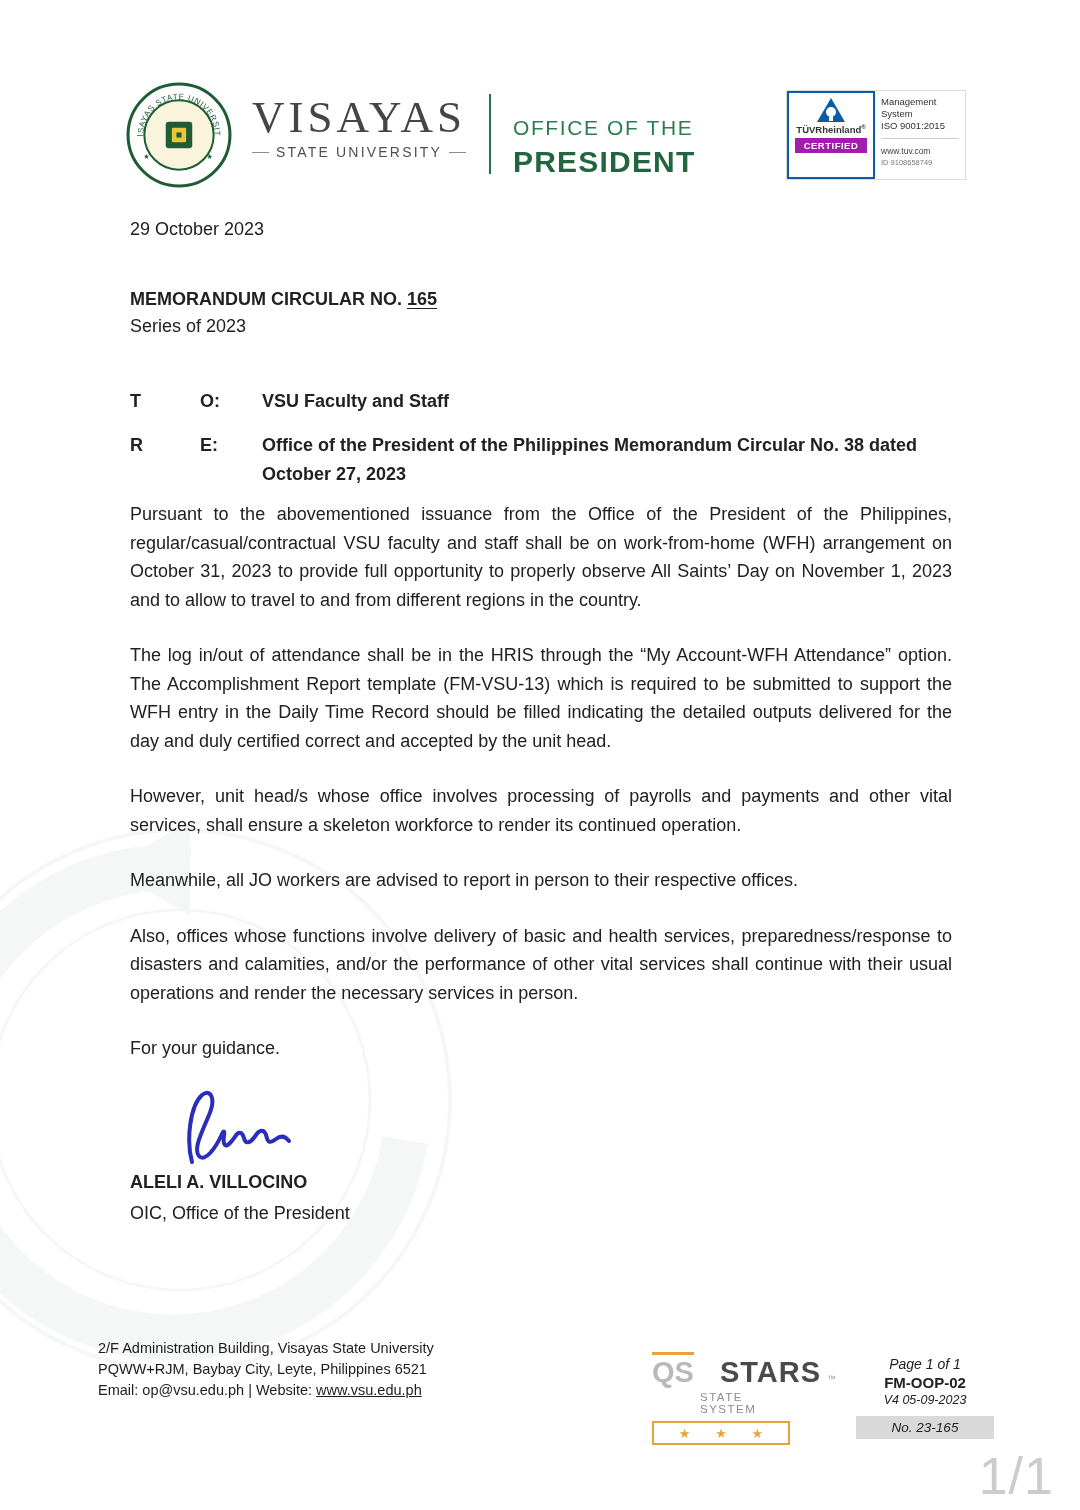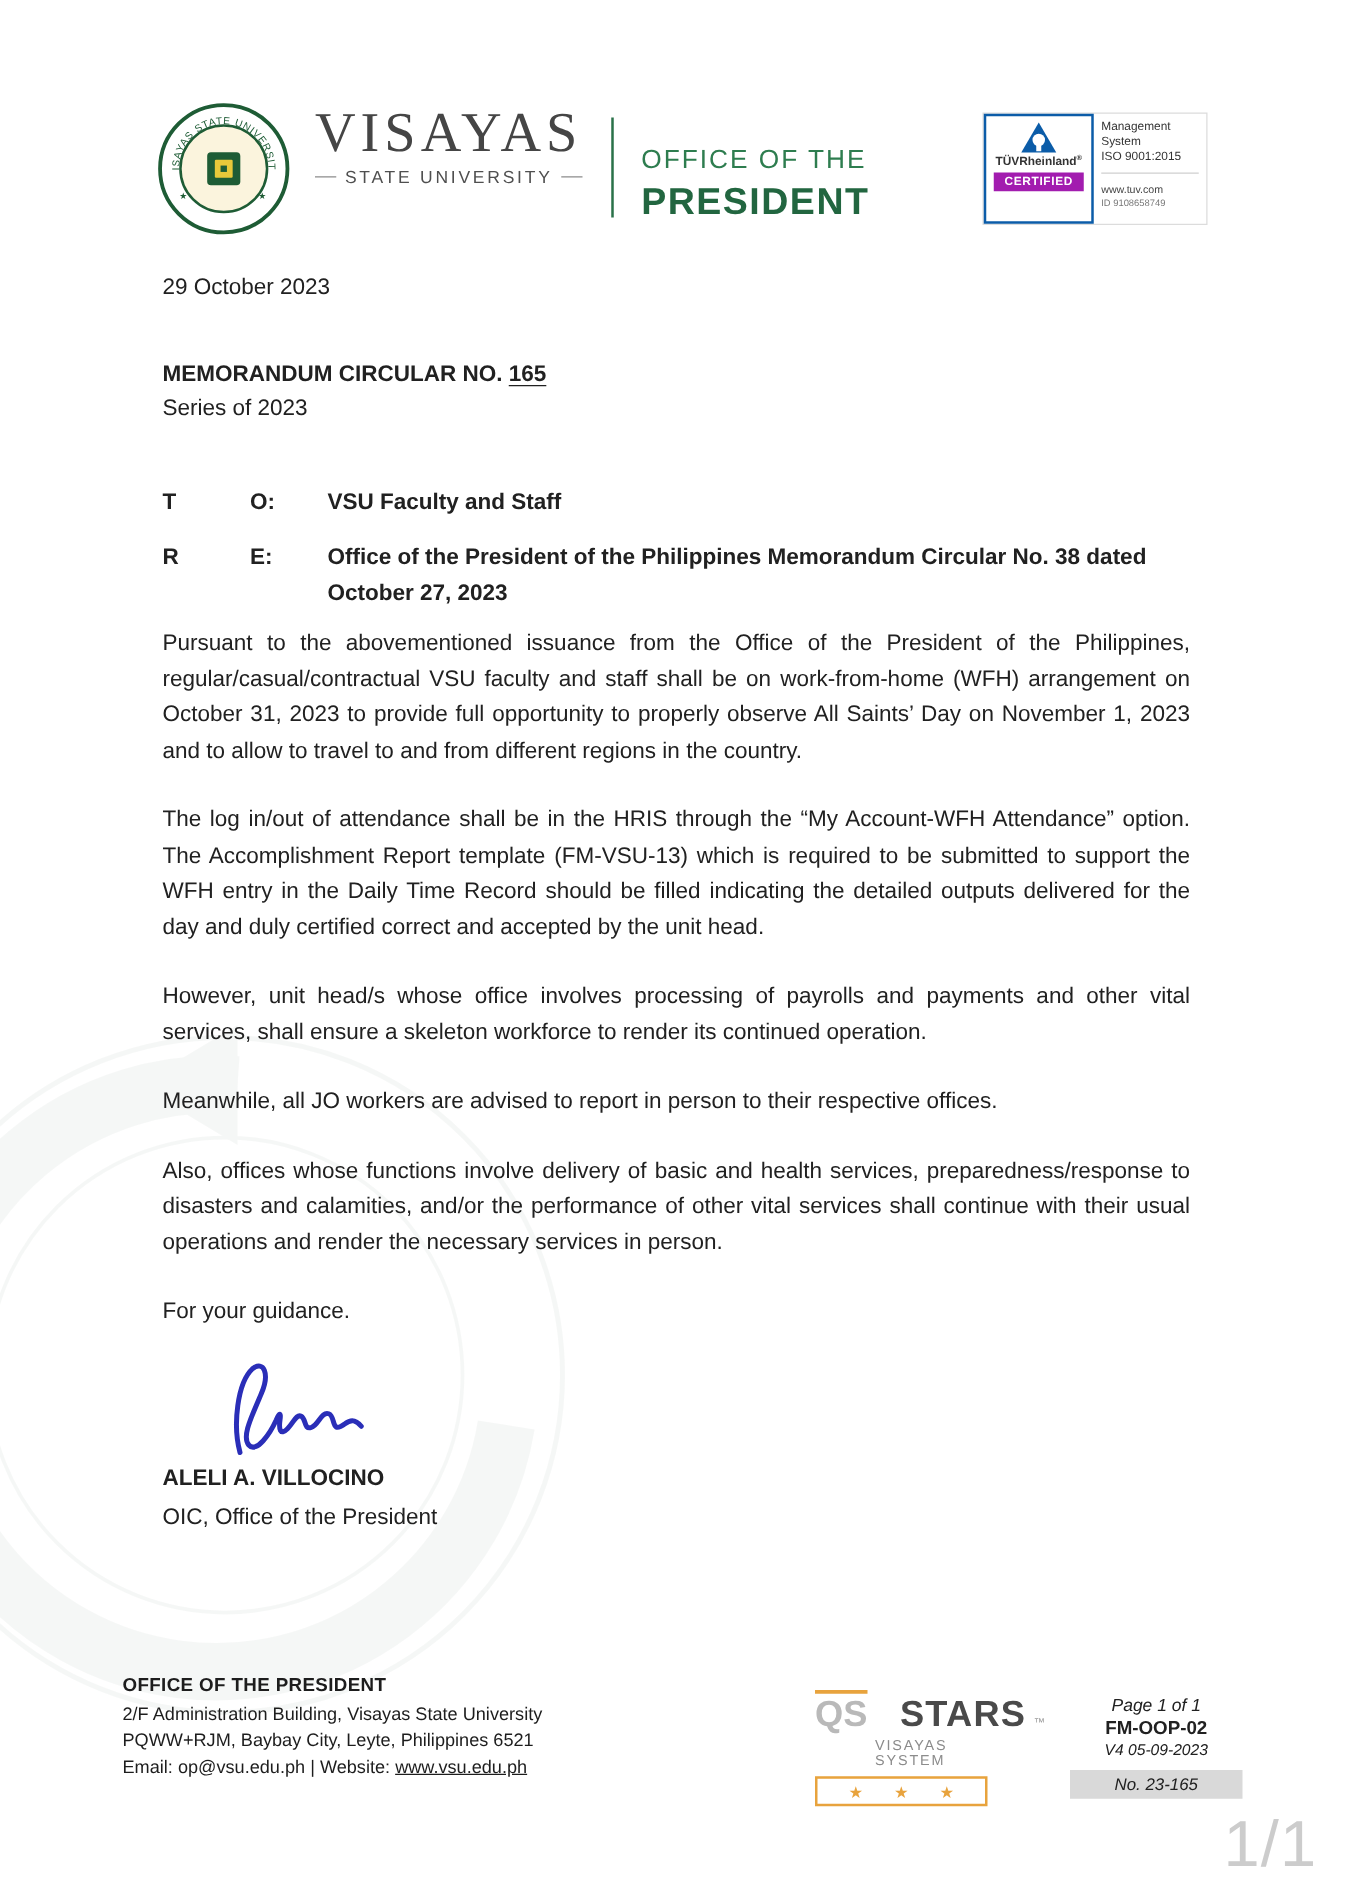--- a/index.html
+++ b/index.html
@@ -13,21 +13,21 @@
     font-family: "Liberation Sans", sans-serif;
     color: #212121;
   }
 
   
   .watermark { position: absolute; left: -140px; top: 600px; opacity: 0.045; pointer-events: none; }
 
   
   .seal { position: absolute; left: 126px; top: 82px; width: 106px; height: 106px; }
 
-  .brand { position: absolute; left: 252px; top: 83px; width: 214px; }
+  .brand { position: absolute; left: 252px; top: 94px; width: 214px; }
   .brand-name {
     font-family: "Liberation Serif", serif;
     font-size: 45px; letter-spacing: 4px; color: #454545; line-height: 1.05;
   }
   .brand-sub { display: flex; align-items: center; gap: 7px; margin-top: 3px; }
   .brand-sub .rule { flex: 1; height: 1px; background: #8c8c8c; }
   .brand-sub .sub-text { font-size: 14px; letter-spacing: 2.2px; color: #4f4f4f; white-space: nowrap; }
 
   .header-divider { position: absolute; left: 489px; top: 94px; width: 2px; height: 80px; background: #2a7249; }
 
@@ -195,35 +195,34 @@
                  C65 45 67 43 66 50 C65 57 66 63 72 57 C77 52 79 45 83 47 C87 49 85 58 91 56
                  C97 54 99 43 105 45 C111 47 106 62 118 53 C123 49 127 50 131 55" fill="none" stroke="#2a2eb8" stroke-width="4" stroke-linecap="round"></path>
       </svg>
       <div style="height:62px;"></div>
     </div>
     <div class="sig-name">ALELI A. VILLOCINO</div>
     <div class="sig-title">OIC, Office of the President</div>
   </div>
 
   <div class="footer-left">
-    <div class="footer-office">OFFICE OF THE PRESIDENT</div>
     <div>2/F Administration Building, Visayas State University</div>
     <div>PQWW+RJM, Baybay City, Leyte, Philippines 6521</div>
     <div>
       <span>Email: op@vsu.edu.ph | Website: </span><span class="footer-link">www.vsu.edu.ph</span>
     </div>
   </div>
 
   <div class="qs">
     <div class="qs-top">
       <span class="qs-letters">QS</span>
       <span class="qs-stars-word">STARS</span>
       <span class="qs-tm">™</span>
     </div>
-    <div class="qs-rating">VISAYAS SYSTEM</div>
+    <div class="qs-rating">STATE SYSTEM</div>
     <div class="qs-bar">
       <span class="qs-star">★</span>
       <span class="qs-star">★</span>
       <span class="qs-star">★</span>
     </div>
   </div>
 
   <div class="form-block">
     <div class="form-page">Page 1 of 1</div>
     <div class="form-code">FM-OOP-02</div>

